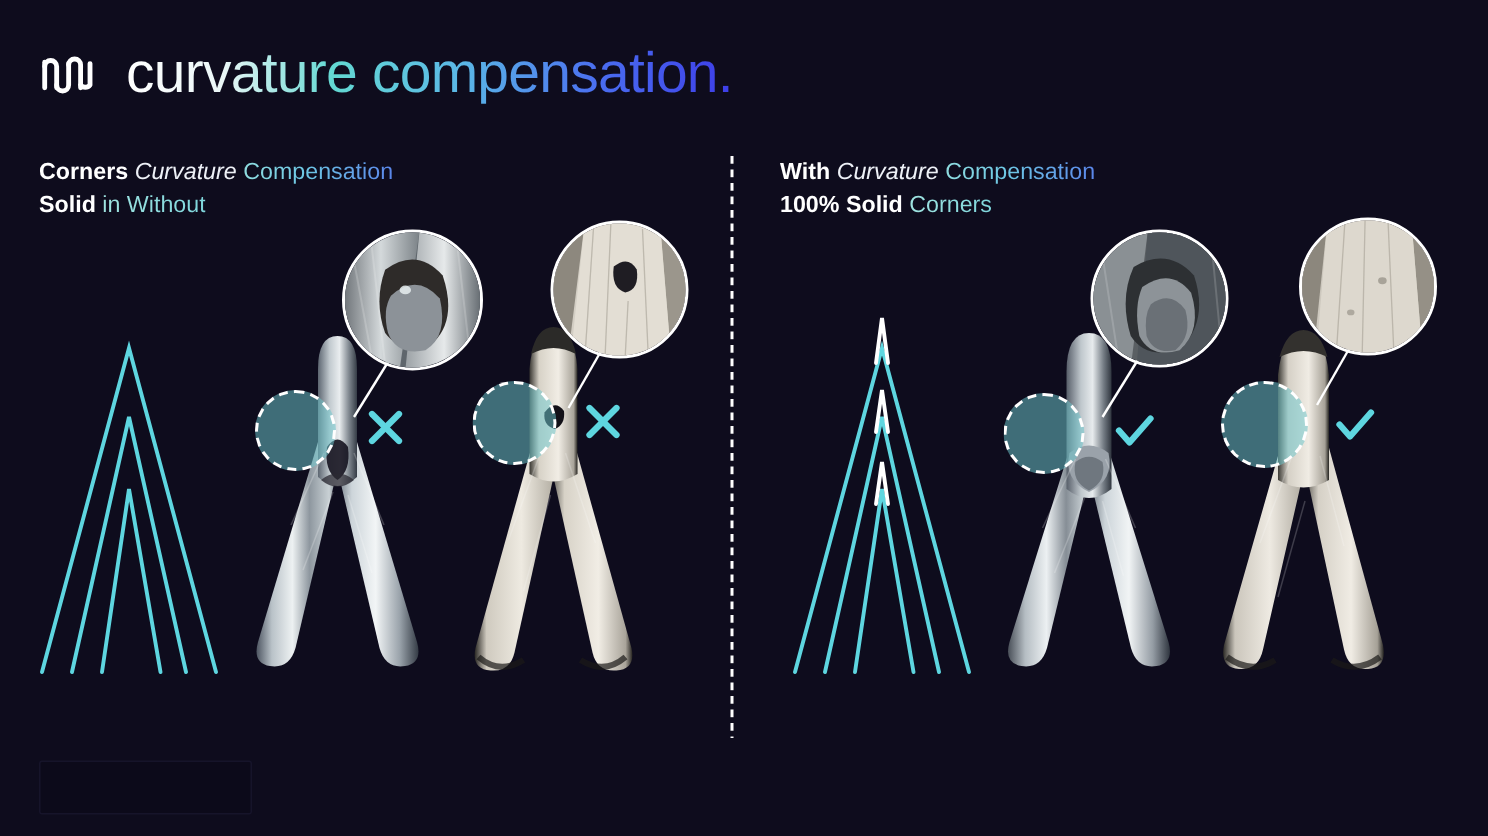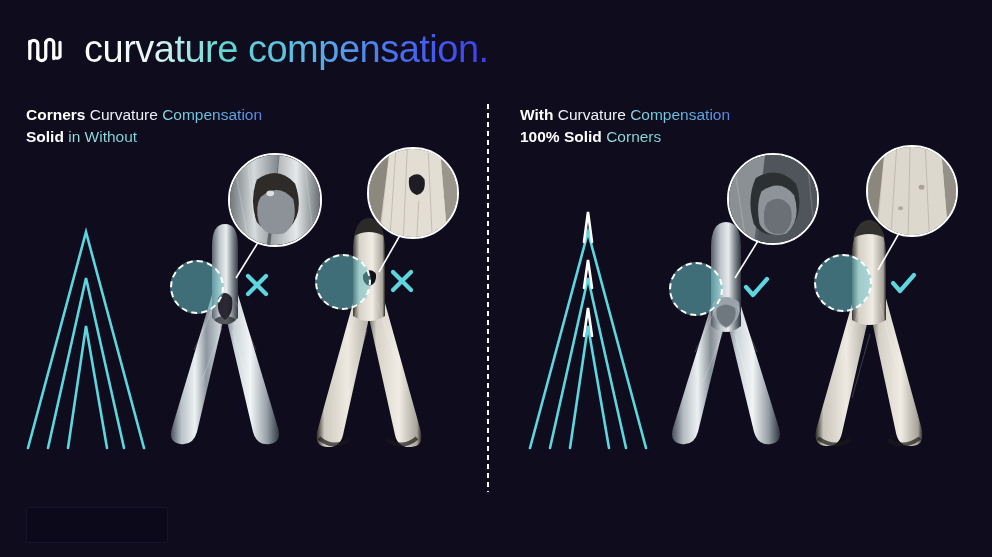--- a/index.html
+++ b/index.html
@@ -25,21 +25,21 @@
 
   
   .panel { position:absolute; top:0; width:488px; height:557px; }
   .panel.left  { left:0; }
   .panel.right { left:504px; }
 
   .subhead { position:absolute; left:26px; top:104px; line-height:1.42; }
   .panel.right .subhead { left:16px; }
   .sub-line { font-size:15.5px; white-space:nowrap; }
   .sub-strong { font-weight:700; color:#ffffff; }
-  .sub-plain  { color:#eef1f7; }
+  .sub-plain  { color:#eef1f7;font-style:italic; }
   .sub-grad {
     background-image:linear-gradient(90deg,#8fdcdf 0%, #6ec8e4 40%, #5a86ea 100%);
     -webkit-background-clip:text; background-clip:text;
     color:transparent;text-decoration:underline; -webkit-text-fill-color:transparent;
   }
   .sub-grad2 {
     background-image:linear-gradient(90deg,#9fe3e0 0%, #7fd6dc 100%);
     -webkit-background-clip:text; background-clip:text;
     color:transparent; -webkit-text-fill-color:transparent;
   }

